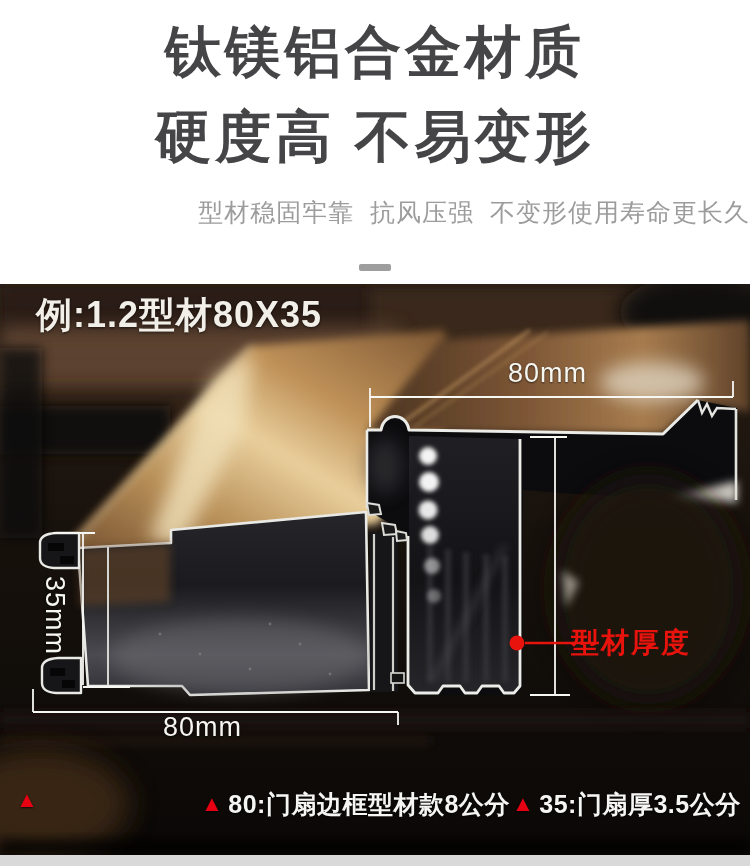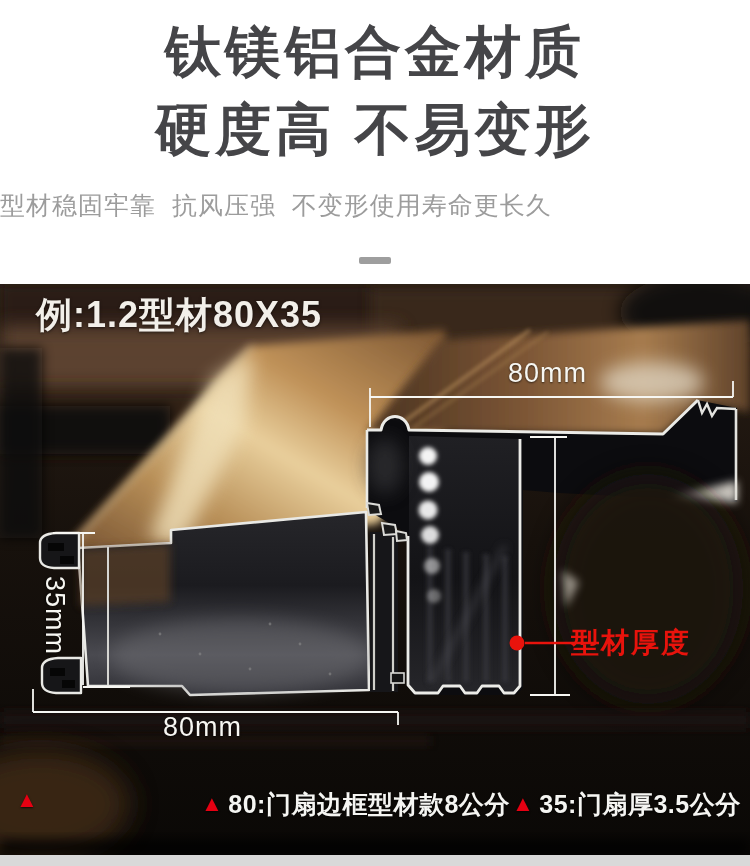--- a/index.html
+++ b/index.html
@@ -3,23 +3,23 @@
 <meta charset="utf-8">
 <style>
   * { margin:0; padding:0; box-sizing:border-box; }
   html,body { width:750px; background:#ffffff; font-family:"Liberation Sans","DejaVu Sans",sans-serif; }
   .page { position:relative; width:750px; height:866px; background:#6d28d9; overflow:hidden; }
 
   
   .header { position:relative; width:750px; height:284px; background:#ffffff; }
   .title-line1 { padding-top:22px; text-align:center; font-size:56px; line-height:60px;
                  font-weight:700; color:#454548; letter-spacing:4px; }
-  .title-line2 { margin-top:18px; text-align:center; font-size:56px; line-height:60px;
+  .title-line2 { margin-top:25px; text-align:center; font-size:56px; line-height:60px;
                  font-weight:700; color:#454548; letter-spacing:4px; }
-  .subtitle    { margin-top:31px; text-align:left; font-size:25px; line-height:28px;
+  .subtitle    { margin-top:31px; text-align:right; font-size:25px; line-height:28px;
                  color:#9c9c9c; letter-spacing:1px; white-space:pre; }
   .dash { width:32px; height:7px; background:#9e9e9e; border-radius:2px; margin:38px auto 0 auto; }
 
   
   .photo { position:relative; width:750px; height:571px; background:#0d0a08; overflow:hidden; }
   .photo svg { position:absolute; left:0; top:0; }
 
   .example-label { position:absolute; left:36px; top:7px; font-size:36px; font-weight:700;
                    color:#f2efe9; letter-spacing:1px; text-shadow:0 1px 3px rgba(0,0,0,.55); }
 

